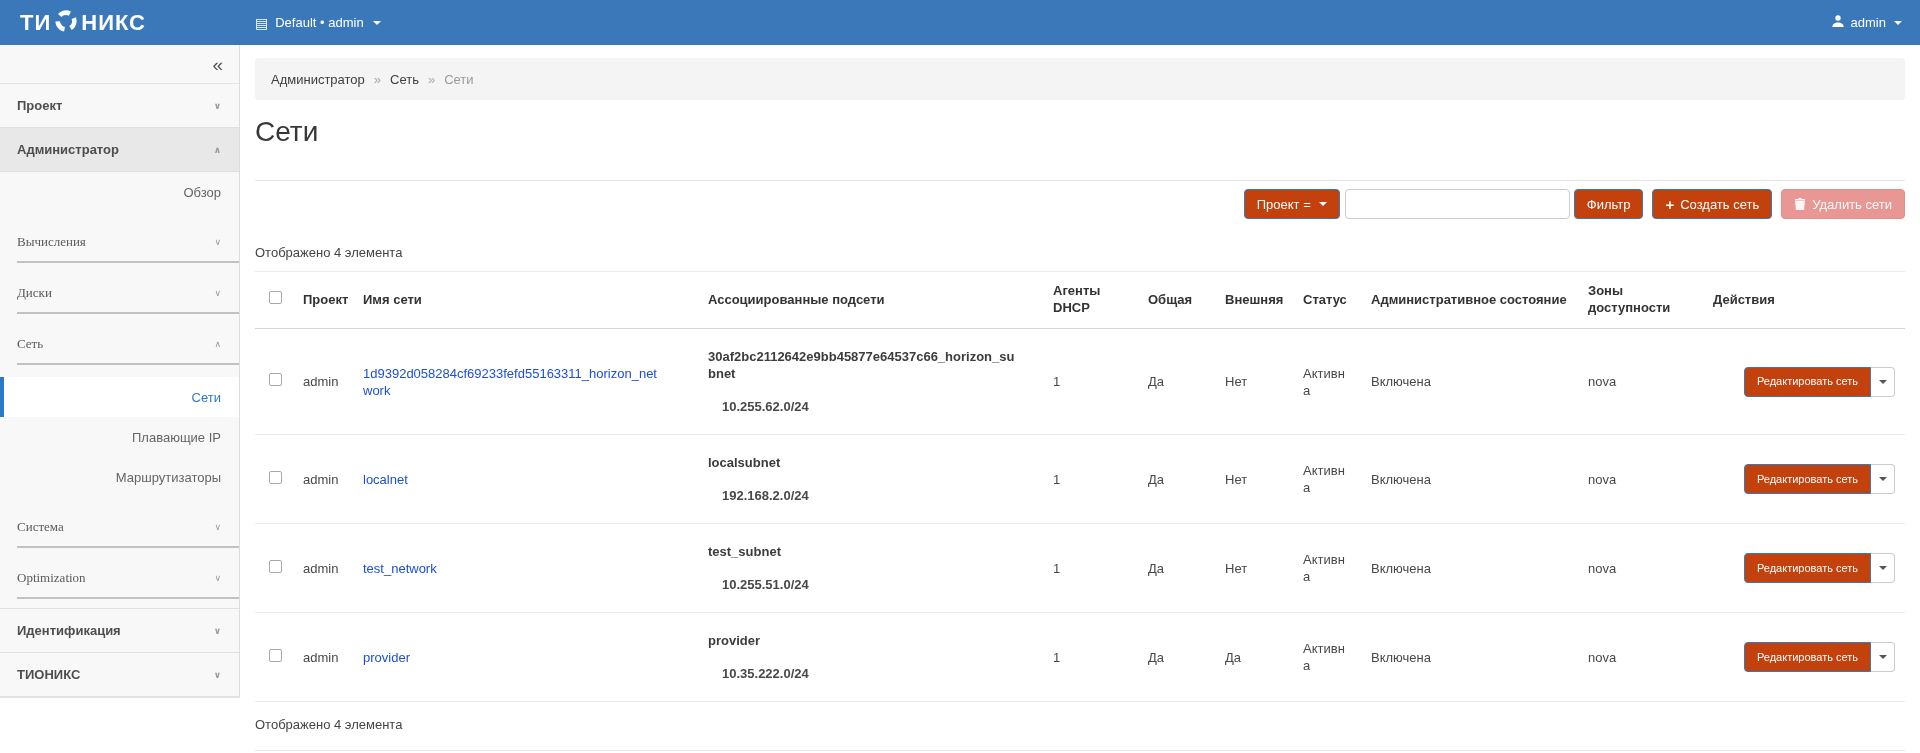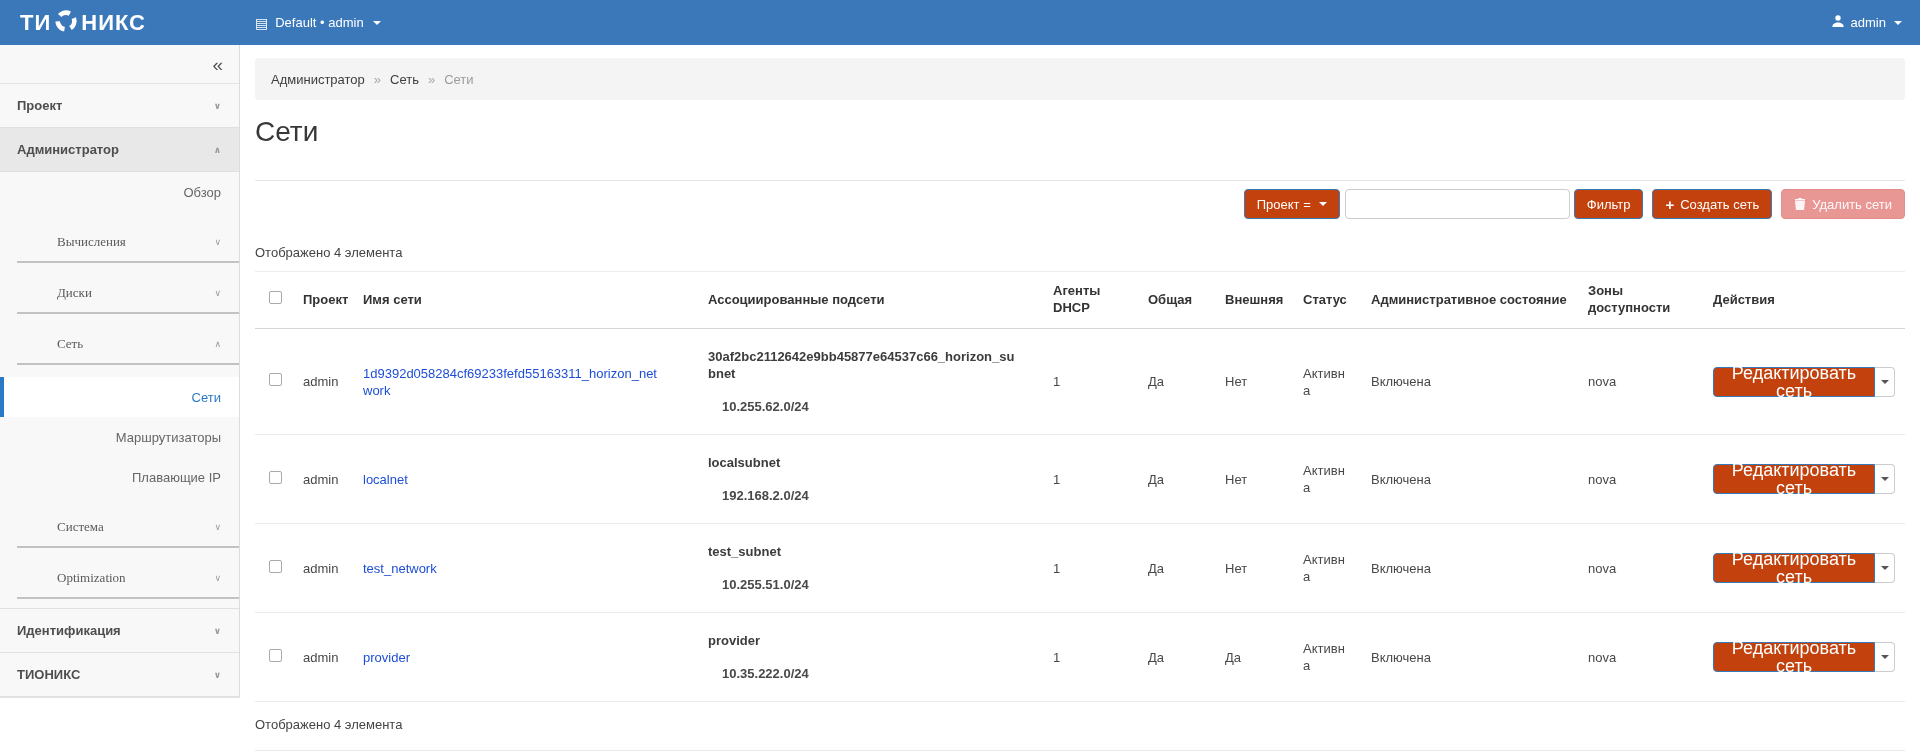--- a/index.html
+++ b/index.html
@@ -21,21 +21,21 @@
 
   
   .page-body { display:flex; align-items:flex-start; }
 
   
   .sidebar { width:240px; background:#f8f8f8; border-right:1px solid #dcdcdc;
     border-bottom:1px solid #e3e3e3; color:#5b5b5b; flex:none; }
   .collapse-row { height:39px; display:flex; align-items:center; justify-content:flex-end;
     padding-right:16px; border-bottom:1px solid #e3e3e3; }
   .collapse-btn { font-size:19px; color:#555; cursor:pointer; line-height:1; }
-  .side-item { position:relative; display:flex; align-items:center;padding-left:40px; }
+  .side-item { position:relative; display:flex; align-items:center; }
   .chev { position:absolute; right:18px; font-size:9px; color:#9a9a9a; }
   .sec-header { height:44px; padding-left:17px; font-weight:bold; color:#4e4e4e;
     border-bottom:1px solid #e0e0e0; cursor:pointer; }
   .sec-header.active { background:#e8e8e8; }
   .accordion { height:51px; margin-left:17px; padding-top:10px; color:#5b5b5b;
     border-bottom:2px solid #c2c2c2; margin-right:0; cursor:pointer;font-family:Liberation Serif, serif; }
   .accordion .chev { right:18px; }
   .sub-item { height:40px; justify-content:flex-end; padding-right:18px; color:#666; cursor:pointer; }
   .sub-item.active { background:#fff; border-left:4px solid #2a79c7; color:#2a79c7; }
   .submenu-gap { height:12px; }
@@ -73,21 +73,21 @@
   .cb { display:inline-block; width:13px; height:13px; background:#fff; border:1px solid #aaa;
     border-radius:2px; cursor:pointer; }
   td.c-cb, th.c-cb { padding-left:14px; }
   a.net-name { color:#1d4ed8; text-decoration:none; display:inline-block; max-width:300px;
     word-break:break-all; cursor:pointer; }
   .subnet-name { font-weight:bold; color:#3c3c3c; max-width:310px; word-break:break-all; }
   .subnet-cidr { margin:16px 0 0 14px;font-weight:bold; }
   .status-text { display:inline-block; max-width:44px; word-break:break-all; }
   td.c-actions { padding-right:10px; }
   .btn-group { display:flex; justify-content:flex-end; }
-  .btn-edit { border-radius:4px 0 0 4px; font-size:18px; }
+  .btn-edit { border-radius:4px 0 0 4px; font-size:11px; }
   .btn-toggle { background:#fff; border:1px solid #ccc; border-left:none; border-radius:0 4px 4px 0;
     width:24px; padding:0; justify-content:center; }
   .bottom-caption { padding:15px 0 18px; color:#444; border-bottom:1px solid #e9e9e9; }
 </style>
 </head>
 <body>
 
 <header class="navbar">
   <div class="brand">
     <span>ТИ</span>
@@ -141,24 +141,24 @@
     </div>
     <div class="side-item accordion">
       <span>Сеть</span>
       <span class="chev">∧</span>
     </div>
     <div class="submenu-gap"></div>
     <div class="side-item sub-item active">
       <span>Сети</span>
     </div>
     <div class="side-item sub-item">
+      <span>Плавающие IP</span>
+    </div>
+    <div class="side-item sub-item">
       <span>Маршрутизаторы</span>
-    </div>
-    <div class="side-item sub-item">
-      <span>Плавающие IP</span>
     </div>
     <div class="side-item accordion">
       <span>Система</span>
       <span class="chev">∨</span>
     </div>
     <div class="side-item accordion">
       <span>Optimization</span>
       <span class="chev">∨</span>
     </div>
     <div class="hdr-gap"></div>

